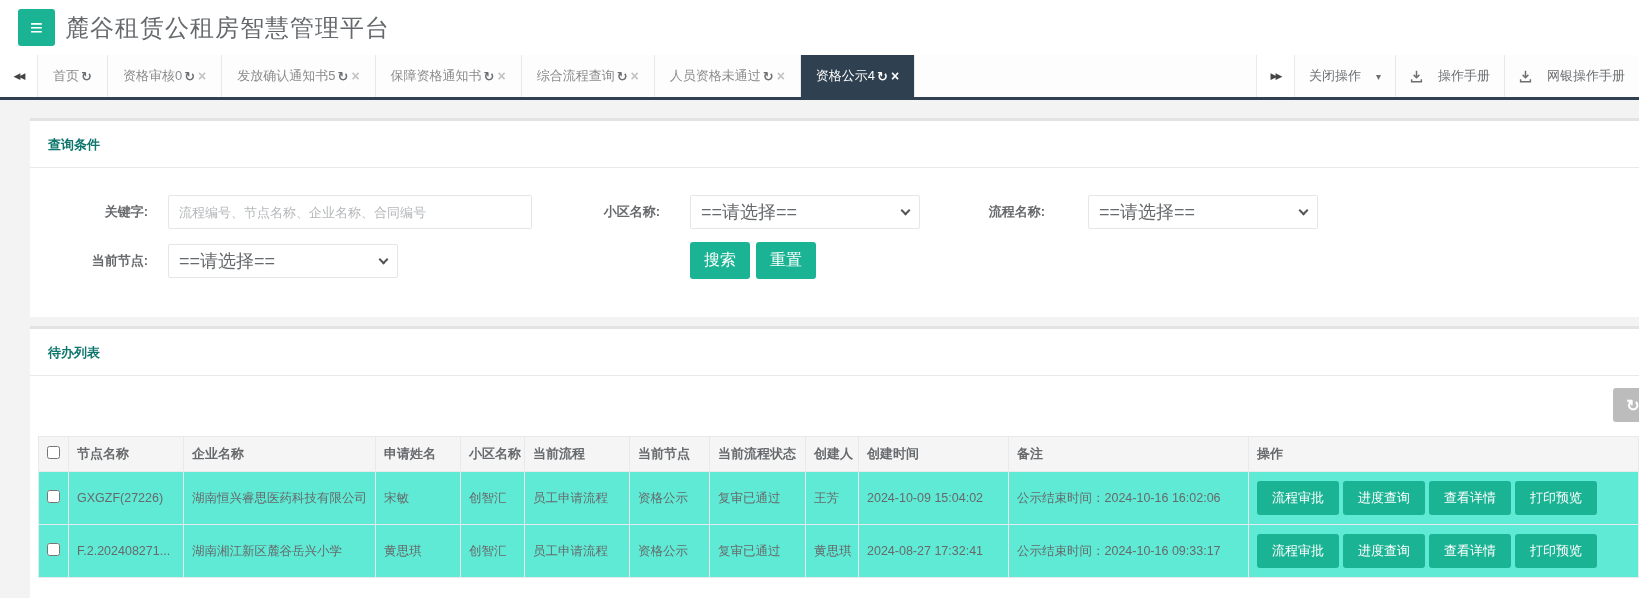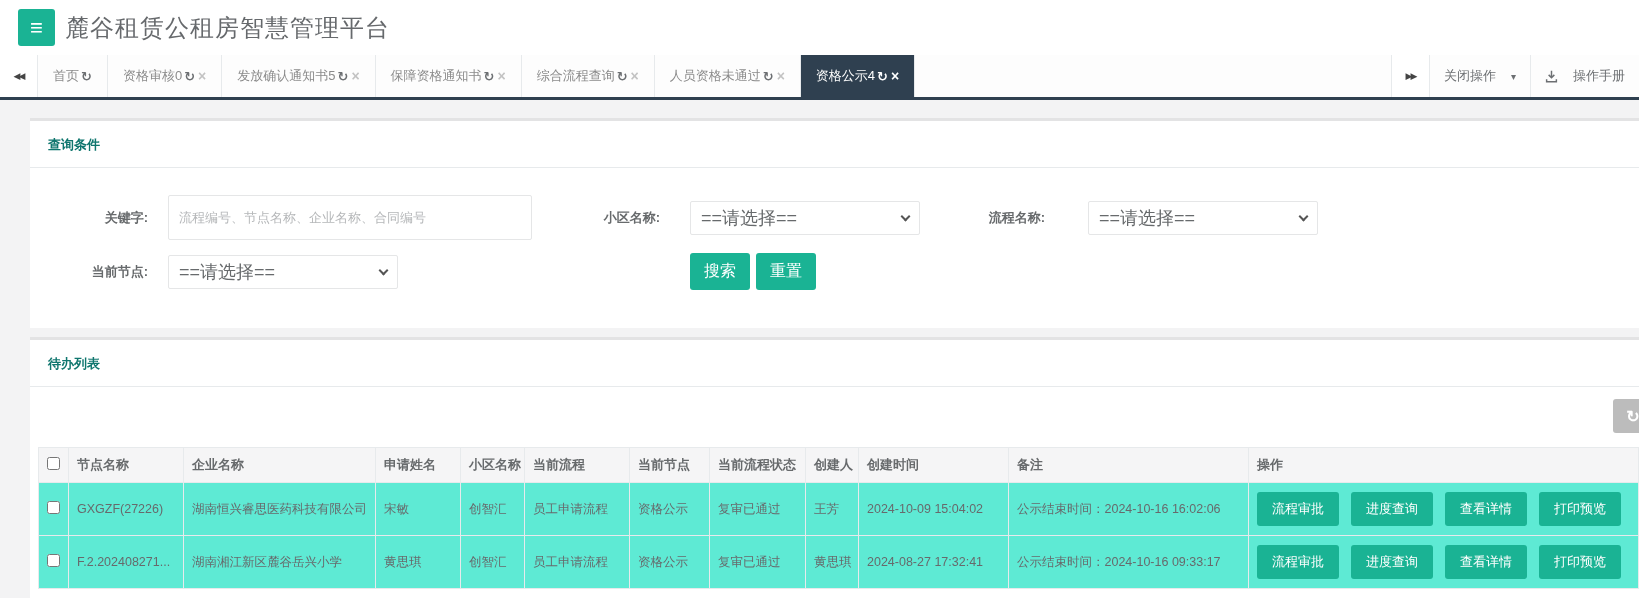--- a/index.html
+++ b/index.html
@@ -40,21 +40,21 @@
   .ibox-title h5 { font-size:13px; font-weight:bold; color:#0f766e; }
   .ibox-body { position:relative; }
   
   .form-body { padding:27px 0 38px 0; }
   .form-row { display:flex; align-items:center; }
   .form-row + .form-row { margin-top:13px; }
   .f-label { width:118px; text-align:right; font-weight:bold; color:#676a6c; flex:0 0 auto; }
   .f-label.l1 { margin-right:20px; }
   .f-label.l2 { width:128px; margin-right:30px; }
   .f-label.l3 { width:125px; margin-right:43px; }
-  .txt-input { width:364px; height:45px; border:1px solid #e5e6e7; border-radius:2px;
+  .txt-input { width:364px; height:34px; border:1px solid #e5e6e7; border-radius:2px;
                padding:0 10px; font-size:13px; color:#676a6c; background:#fff; outline:none;
                font-family:"Liberation Sans","DejaVu Sans",sans-serif; }
   .txt-input::placeholder { color:#b5b7b9; }
   .select-box { position:relative; width:230px; height:34px; flex:0 0 auto; }
   .select-box select { width:100%; height:100%; border:1px solid #e5e6e7; border-radius:2px;
                padding:0 22px 0 10px; font-size:18px; color:#676a6c; background:#fff;
                appearance:none; -webkit-appearance:none; outline:none; cursor:pointer;
                font-family:"Liberation Sans","DejaVu Sans",sans-serif; }
   .select-box .chev { position:absolute; right:11px; top:12px; width:7px; height:7px;
                border-right:2px solid #555; border-bottom:2px solid #555;
@@ -68,21 +68,21 @@
   .refresh-btn { position:absolute; top:12px; right:-14px; width:40px; height:34px;
                  background:#bcbcbc; border:none; border-radius:3px; color:#fff;
                  font-size:16px; font-weight:bold; cursor:pointer; }
   .todo-table { border-collapse:collapse; table-layout:fixed; width:1600px; margin-top:48px;
                 font-size:12.5px; color:#676a6c; }
   .todo-table th, .todo-table td { border:1px solid #e7eaec; padding:8px 8px;
                 text-align:left; white-space:nowrap; overflow:hidden; vertical-align:middle; }
   .todo-table thead th { background:#f5f5f6; font-weight:bold; font-size:13px; height:35px; }
   .todo-table td { height:53px; background:#5eead4; }
   .cb-cell { text-align:center !important; }
-  .actions-cell { display:flex; gap:12px; align-items:center; }
+  .actions-cell { display:flex; gap:4px; align-items:center; }
   .row-action { background:#1ab394; color:#fff; border:none; border-radius:3px;
                 font-size:13px; padding:8px 15px; cursor:pointer; white-space:nowrap;
                 font-family:"Liberation Sans","DejaVu Sans",sans-serif; }
 </style>
 </head>
 <body>
 
 <header class="app-header">
   <button class="logo-btn">
     <span>≡</span>
@@ -137,20 +137,27 @@
     <div class="tab-action">
       <span>关闭操作</span>
       <span class="caret">▾</span>
     </div>
     <div class="tab-action">
       <svg width="13" height="13" viewBox="0 0 16 16">
         <path d="M8 1v8M4.5 6L8 9.5 11.5 6" stroke="#6c6f72" stroke-width="1.8" fill="none"></path>
         <path d="M2 11.5v3h12v-3" stroke="#6c6f72" stroke-width="1.8" fill="none"></path>
       </svg>
       <span>操作手册</span>
+    </div>
+    <div class="tab-action">
+      <svg width="13" height="13" viewBox="0 0 16 16">
+        <path d="M8 1v8M4.5 6L8 9.5 11.5 6" stroke="#6c6f72" stroke-width="1.8" fill="none"></path>
+        <path d="M2 11.5v3h12v-3" stroke="#6c6f72" stroke-width="1.8" fill="none"></path>
+      </svg>
+      <span>网银操作手册</span>
     </div>
   </div>
 </nav>
 
 <main class="main">
 
   <section class="ibox">
     <div class="ibox-title">
       <h5>查询条件</h5>
     </div>

